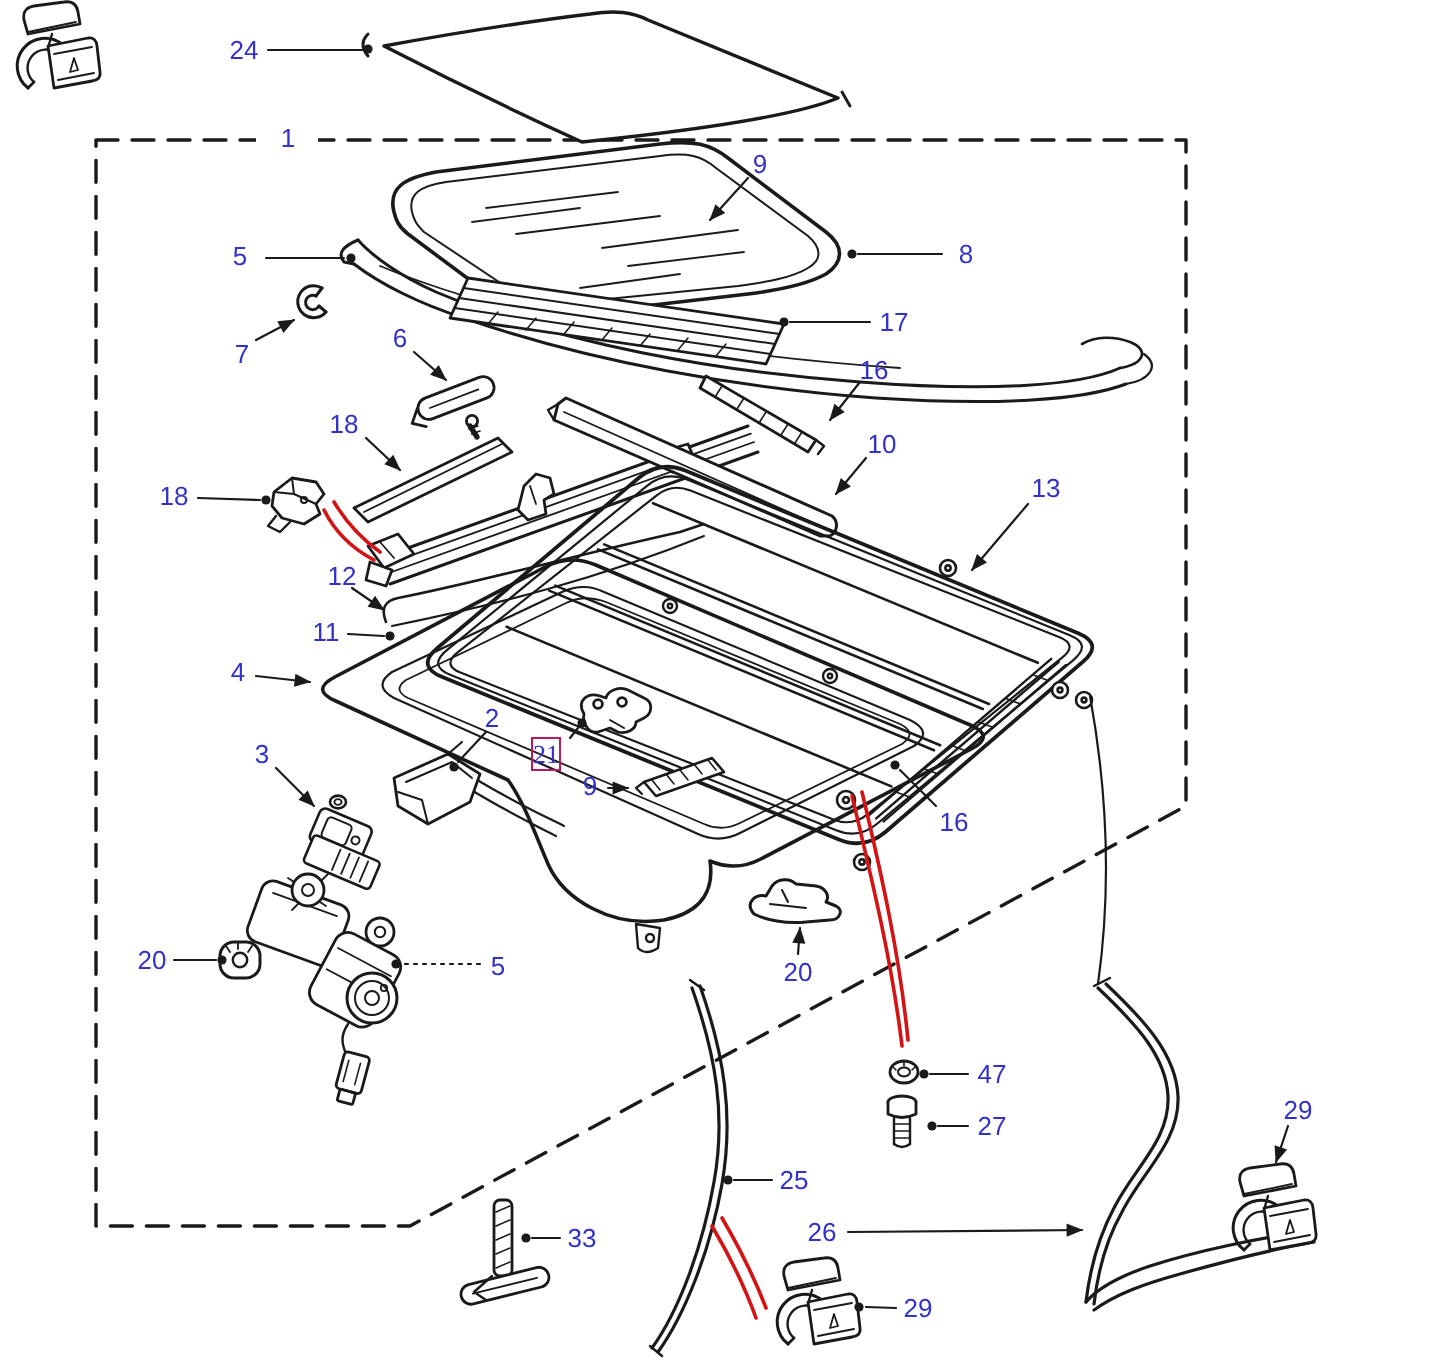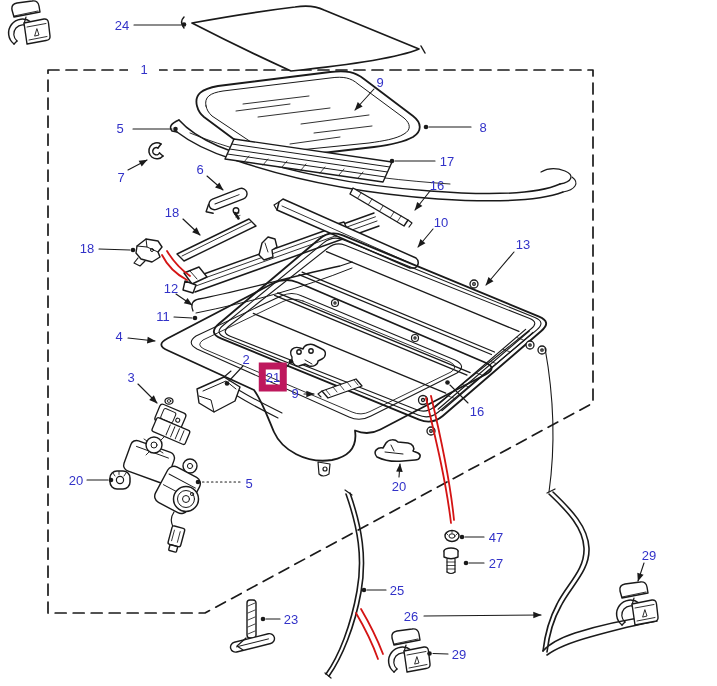--- a/index.html
+++ b/index.html
@@ -7,21 +7,21 @@
   .stage{
     position:relative;width:717px;height:686px;background:#fff;
     font-family:"Liberation Sans",sans-serif;overflow:hidden;
   }
   .stage svg{position:absolute;left:0;top:0;}
   .callout{
     position:absolute;transform:translate(-50%,-50%);
     font-size:13px;line-height:1;color:#3232c8;white-space:nowrap;
     letter-spacing:0;user-select:none;cursor:pointer;
   }
-  .callout.boxed{border:7px solid #be185d;padding:1px 0;background:transparent;}
+  .callout.boxed{border:1px solid #be185d;padding:1px 0;background:transparent;font-family:Liberation Serif, serif;}
 </style>
 </head>
 <body>
 
 <div class="stage">
 
 <svg width="717" height="686" viewBox="0 0 717 686" fill="none" stroke="#1a1a1a" stroke-linecap="round" stroke-linejoin="round">
   <defs>
     <marker id="ah" markerWidth="9" markerHeight="7" refX="7.5" refY="3.5" orient="auto">
       <path d="M0.5,0.5 L8,3.5 L0.5,6.5 Z" fill="#1a1a1a" stroke="none"></path>
@@ -410,15 +410,15 @@
 <span class="callout" style="left:76px;top:480px">20</span>
 <span class="callout" style="left:249px;top:483px">5</span>
 <span class="callout" style="left:399px;top:486px">20</span>
 <span class="callout" style="left:477px;top:411px">16</span>
 <span class="callout" style="left:496px;top:537px">47</span>
 <span class="callout" style="left:496px;top:563px">27</span>
 <span class="callout" style="left:397px;top:590px">25</span>
 <span class="callout" style="left:411px;top:616px">26</span>
 <span class="callout" style="left:649px;top:555px">29</span>
 <span class="callout" style="left:459px;top:654px">29</span>
-<span class="callout" style="left:291px;top:619px">23</span>
+<span class="callout" style="left:291px;top:619px">33</span>
 
 </div>
 
 </body></html>

